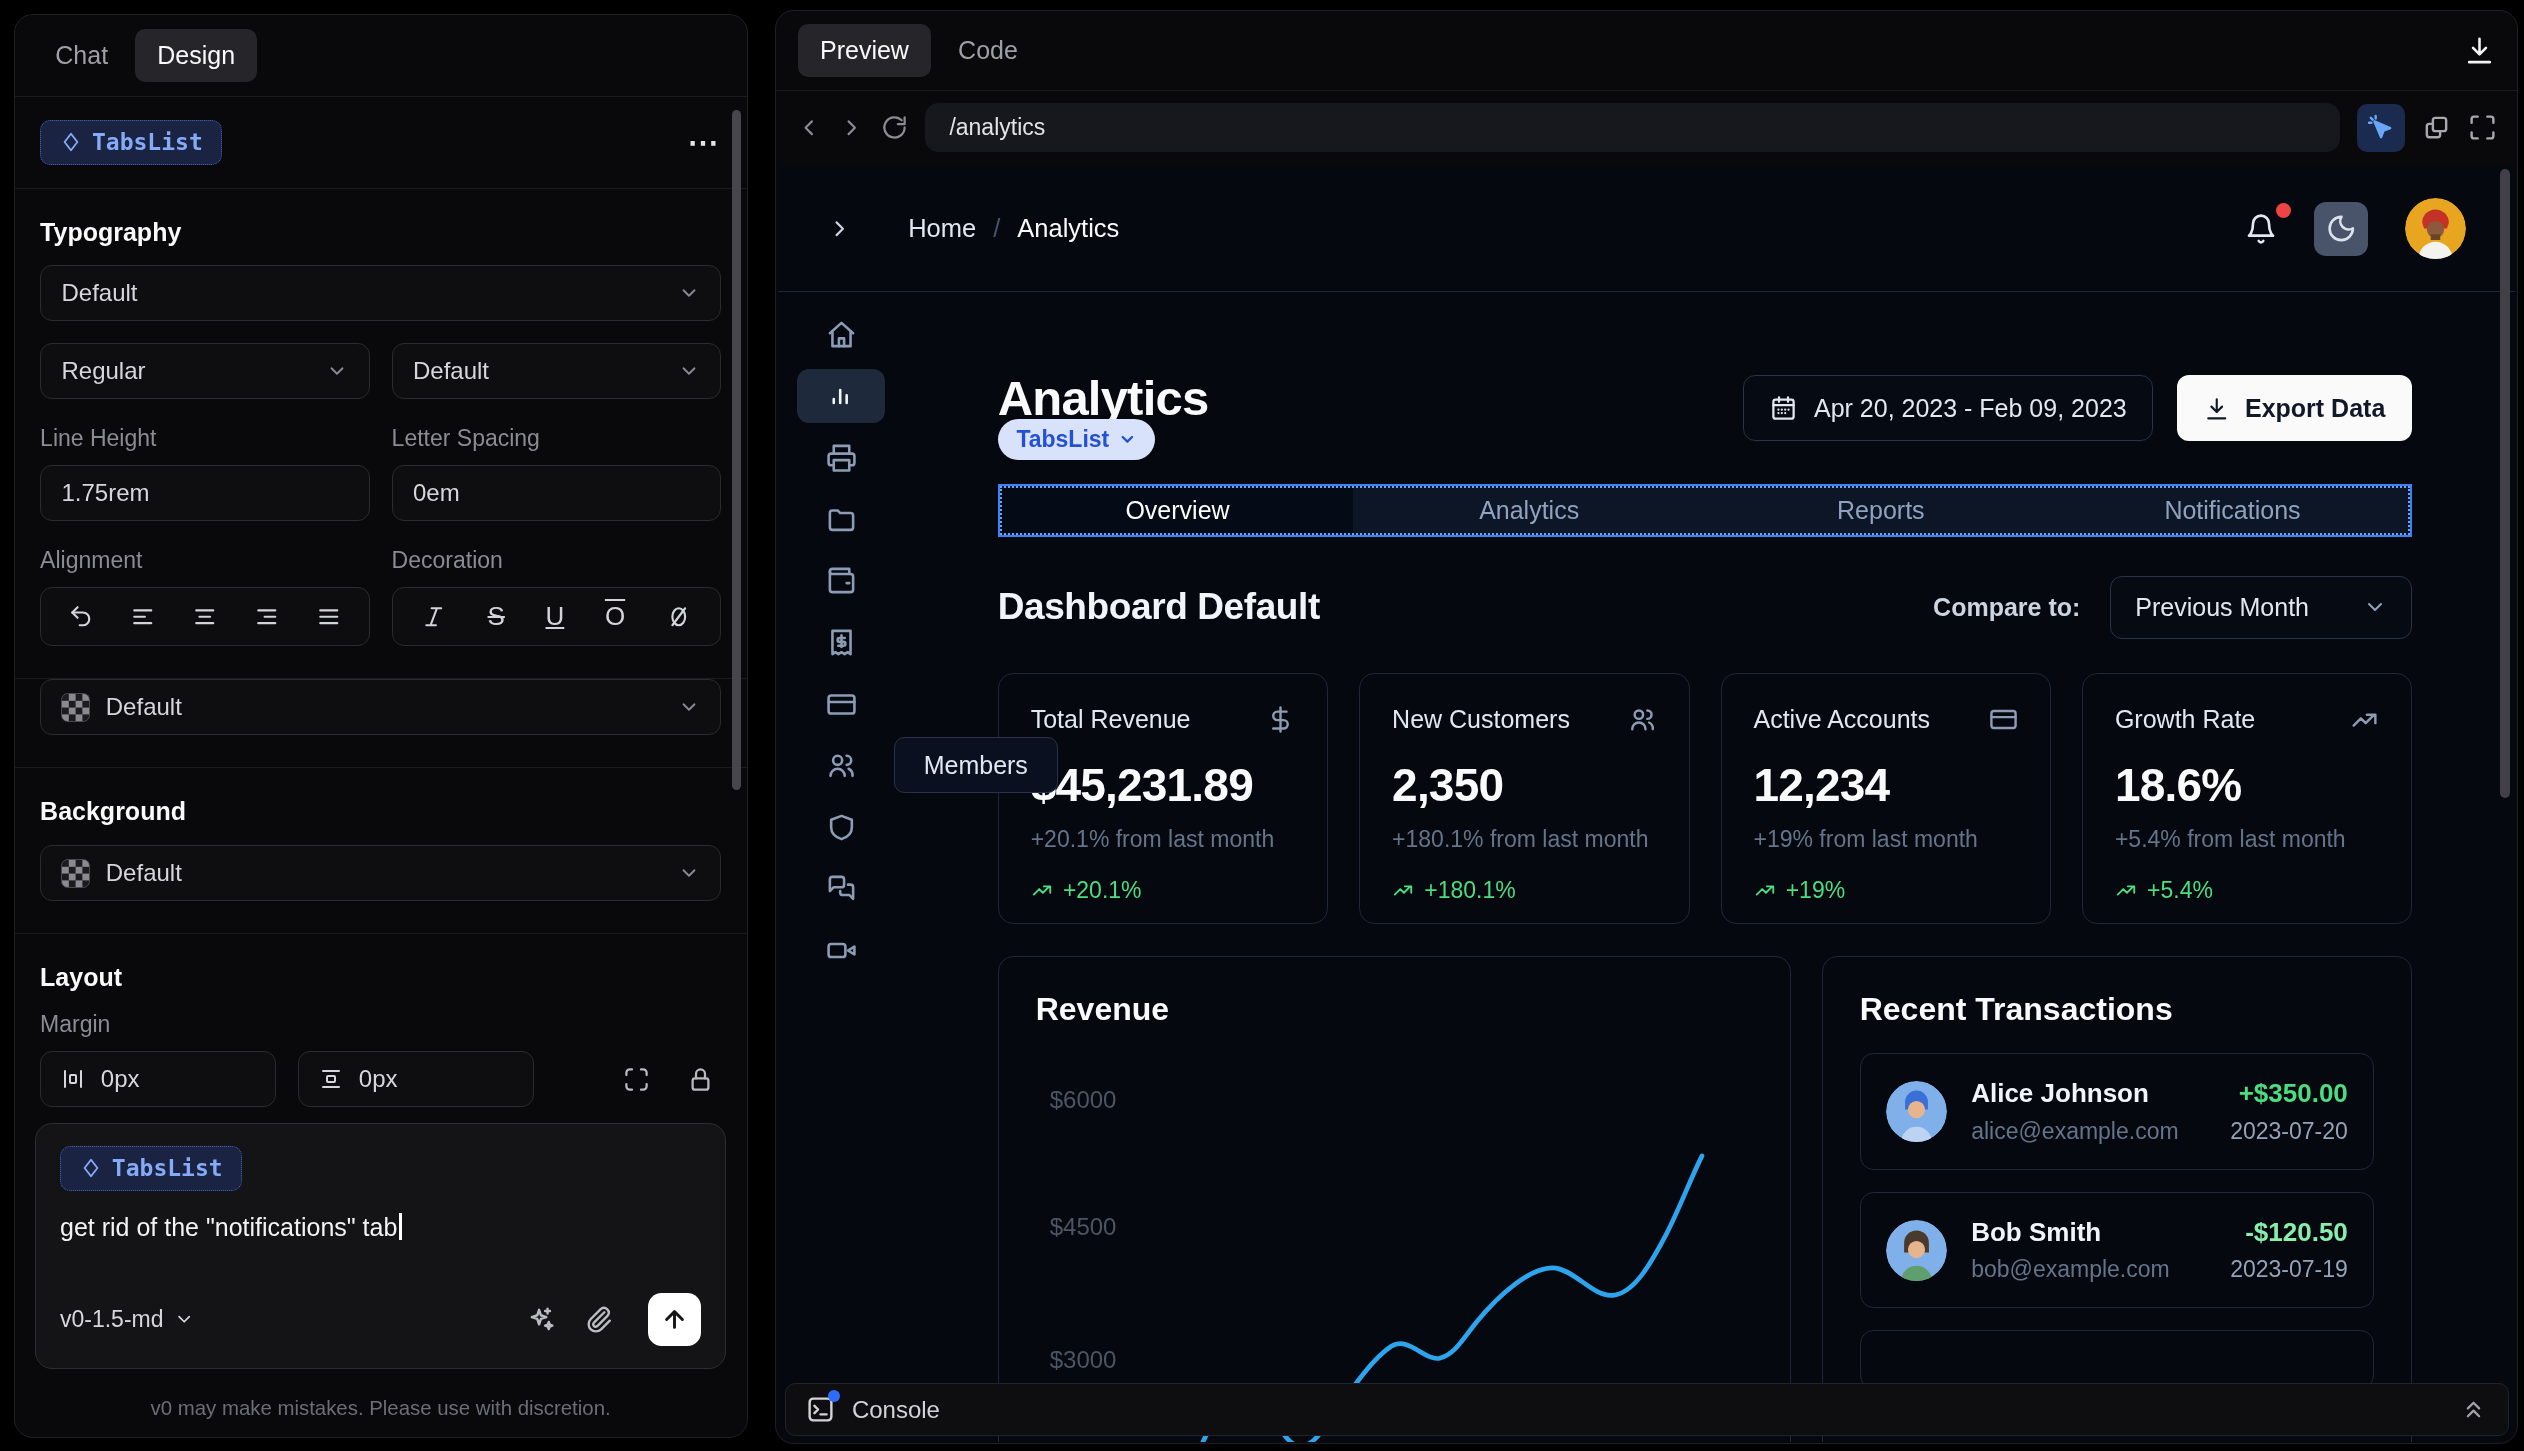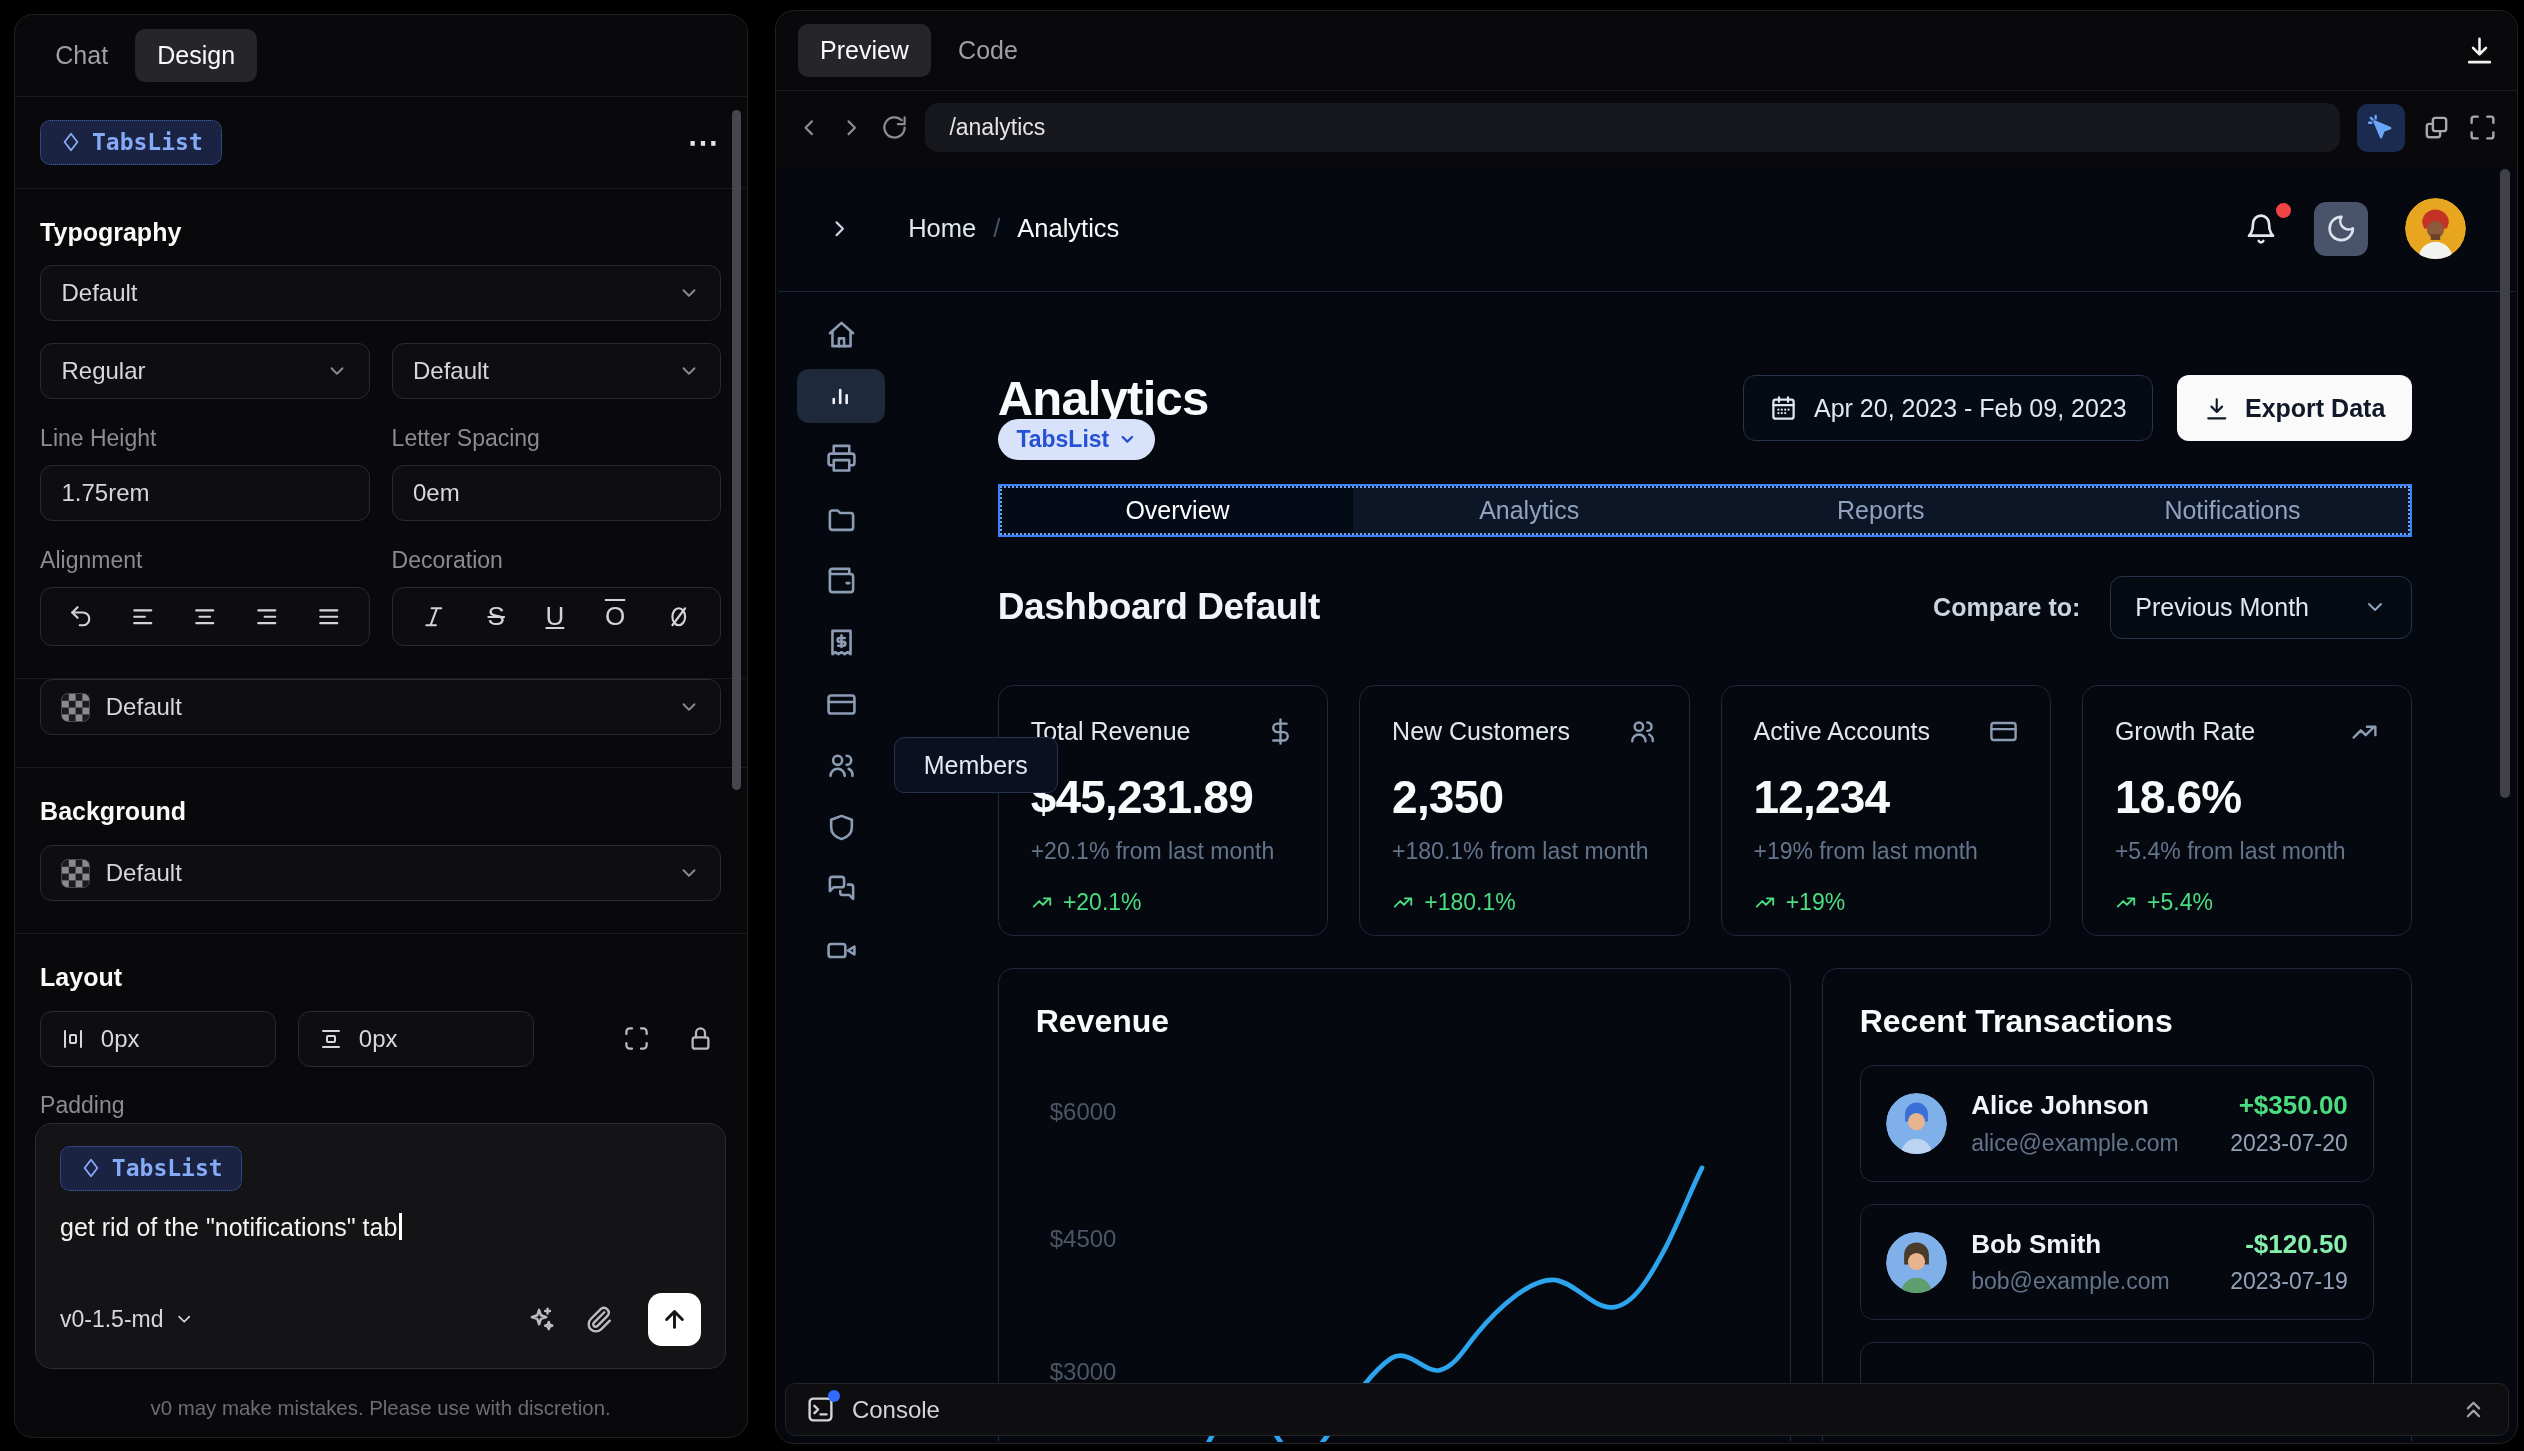--- a/index.html
+++ b/index.html
@@ -99,21 +99,21 @@
   .ptab { display:flex; align-items:center; justify-content:center; font-size:25px; color:#8fa2bf; }
   .ptab.active { background:#040a16; color:#fff; font-weight:500; }
   .section-row { margin-top:39px; display:flex; justify-content:space-between; align-items:center; }
   .section-title { font-size:37px; font-weight:700; color:#f1f5f9; letter-spacing:-0.4px; }
   .compare { display:flex; align-items:center; gap:30px;margin-left:33px; }
   .compare-label { font-size:25px; color:#cbd5e1; font-weight:600; }
   .compare-select { width:302px; height:63px; border:1.7px solid #283449; border-radius:12px; padding:0 24px;
     display:flex; align-items:center; font-size:25px; color:#e2e8f0; background:#060a13; }
   .compare-select .chev { margin-left:auto; color:#8fa2bf; }
 
-  .stats-grid { margin-top:46px; display:grid; grid-template-columns:repeat(4,1fr); gap:31px; }
+  .stats-grid { margin-top:34px; display:grid; grid-template-columns:repeat(4,1fr); gap:31px; }
   .stat-card { border:1.7px solid #1e293b; border-radius:15.3px; padding:31px 32px; height:251px; background:#05080f; }
   .stat-head { display:flex; justify-content:space-between; align-items:center; }
   .stat-label { font-size:25px; font-weight:500; color:#e2e8f0; }
   .stat-icon { color:#8c9cb4; }
   .stat-value { font-size:46px; font-weight:700; color:#f8fafc; margin-top:24px; letter-spacing:-0.8px; }
   .stat-sub { font-size:23px; color:#64748b; margin-top:13.6px; }
   .stat-trend { font-size:23px; color:#4ade80; margin-top:24px; display:flex; align-items:center; gap:10.2px; }
 
   .bottom-grid { margin-top:32px; display:grid; grid-template-columns:793px 1fr; gap:31px; height:595px; }
   .panel-card { border:1.7px solid #1e293b; border-radius:15.3px; background:#05080f; position:relative; overflow:hidden; }
@@ -243,20 +243,21 @@
     <div class="select">
       <span class="swatch"></span>
       <span>Default</span>
       <svg class="ic chev" width="22" height="22" viewBox="0 0 24 24">
           <path d="M6 9l6 6 6-6"></path>
         </svg>
     </div>
 
     <div class="divider"></div>
     <div class="section-label">Layout</div>
+    <div class="sublabel" style="margin-top:5.1px;">Margin</div>
     <div class="spacing-row">
       <div class="input input-sm">
         <svg class="ic" width="24" height="24" viewBox="0 0 24 24">
             <path d="M4 4v16M20 4v16"></path>
             <rect x="9" y="8" width="6" height="8" rx="1"></rect>
           </svg>
         <span>0px</span>
       </div>
       <div class="input input-sm">
         <svg class="ic" width="24" height="24" viewBox="0 0 24 24">

